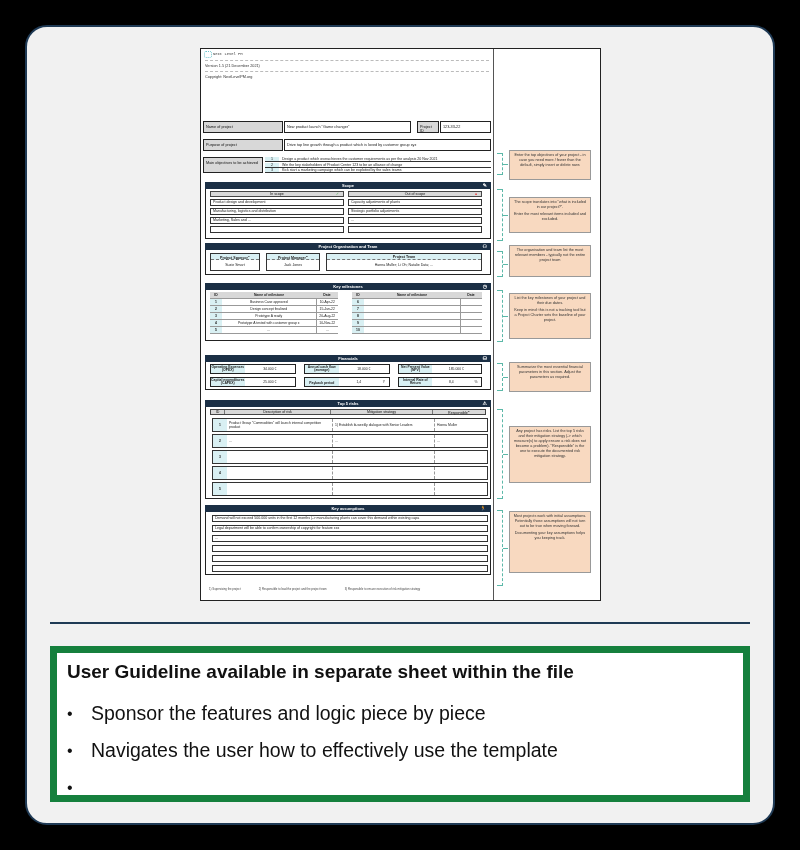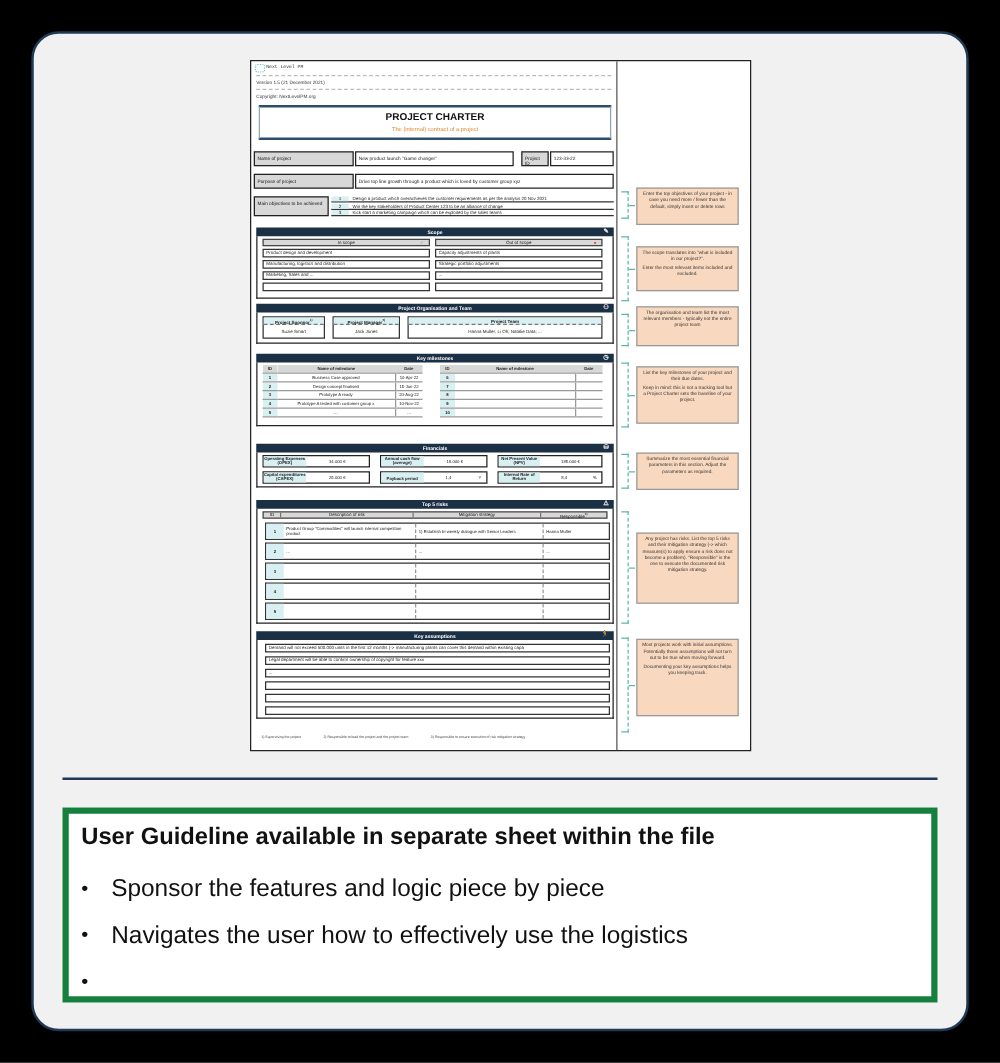--- a/index.html
+++ b/index.html
@@ -78,21 +78,21 @@
   .note {
     position: absolute; left: 308px; width: 82px; background: #f8d9c0; border: 1px solid #999;
     font-size: 3.8px; line-height: 5px; color: #333; text-align: center; padding: 2px 3px;
   }
   .note p + p { margin-top: 2px; }
 
   
   .separator { position: absolute; left: 50px; top: 622px; width: 700px; height: 2px; background: #1f3a55; }
   .guide-box {
     position: absolute; left: 50px; top: 646px; width: 700px; height: 156px;
-    background: #fff; border: 5px solid #15803d;
+    background: #fff; border: 7px solid #15803d;
   }
   .guide-title { position: absolute; left: 10px; top: 8px; font-size: 19px; font-weight: bold; color: #111; }
   .guide-list { position: absolute; left: 10px; top: 42px; list-style: none; }
   .guide-list li { font-size: 19.5px; color: #111; height: 37px; line-height: 37px; display: flex; }
   .guide-list .bullet { width: 24px; font-size: 16px; }
 </style>
 </head>
 <body>
 
 <div class="card"></div>
@@ -100,24 +100,20 @@
 <div class="sheet">
   <div class="sheet-main">
 
     <div class="logo-mark"></div>
     <div class="hdr-text logo-text" style="top:3px;">Next Level PM</div>
     <div class="hdr-line" style="top:11px;"></div>
     <div class="hdr-text" style="top:15px;">Version 1.5 (21 December 2021)</div>
     <div class="hdr-line" style="top:22px;"></div>
     <div class="hdr-text" style="top:26px;">Copyright: NextLevelPM.org</div>
 
-    <div class="title-box">
-      <div class="t1">PROJECT CHARTER</div>
-      <div class="t2">The (internal) contract of a project</div>
-    </div>
 
     <div class="lbl-cell" style="left:0; top:72px; width:80px;">Name of project</div>
     <div class="val-cell" style="left:81px; top:72px; width:127px;">New product launch "Game changer"</div>
     <div class="lbl-cell" style="left:214px; top:72px; width:22px;">Project ID</div>
     <div class="val-cell" style="left:237px; top:72px; width:51px;">123-33-22</div>
 
     <div class="lbl-cell" style="left:0; top:90px; width:80px;">Purpose of project</div>
     <div class="val-cell" style="left:81px; top:90px; width:207px;">Drive top line growth through a product which is loved by customer group xyz</div>
 
     <div class="lbl-cell" style="left:0; top:108px; width:60px; height:16px; padding-top:3px; line-height:4.5px;">Main objectives to be achieved</div>
@@ -389,19 +385,19 @@
 
 <div class="guide-box">
   <div class="guide-title">User Guideline available in separate sheet within the file</div>
   <ul class="guide-list">
     <li>
         <span class="bullet">•</span>
         <span>Sponsor the features and logic piece by piece</span>
       </li>
     <li>
         <span class="bullet">•</span>
-        <span>Navigates the user how to effectively use the logistics</span>
+        <span>Navigates the user how to effectively use the template</span>
       </li>
     <li>
         <span class="bullet">•</span>
       </li>
   </ul>
 </div>
 
 </body></html>

